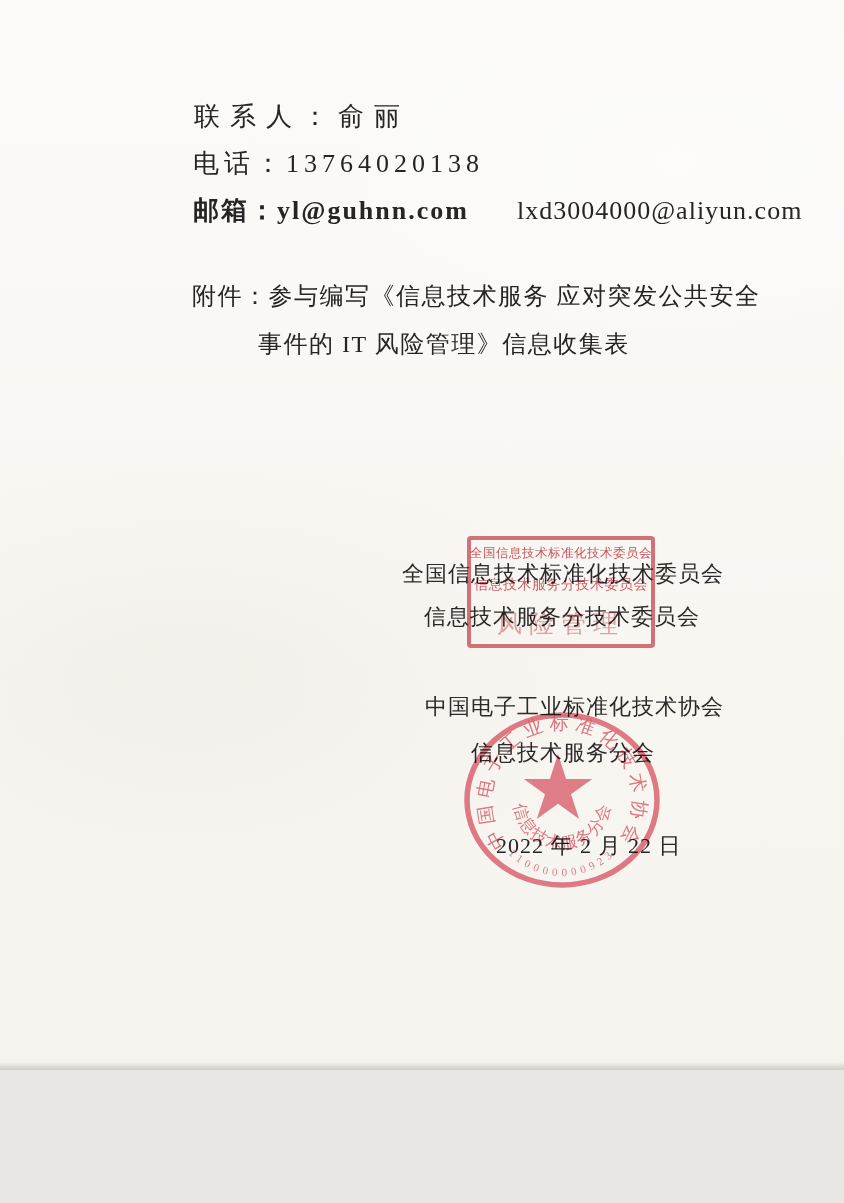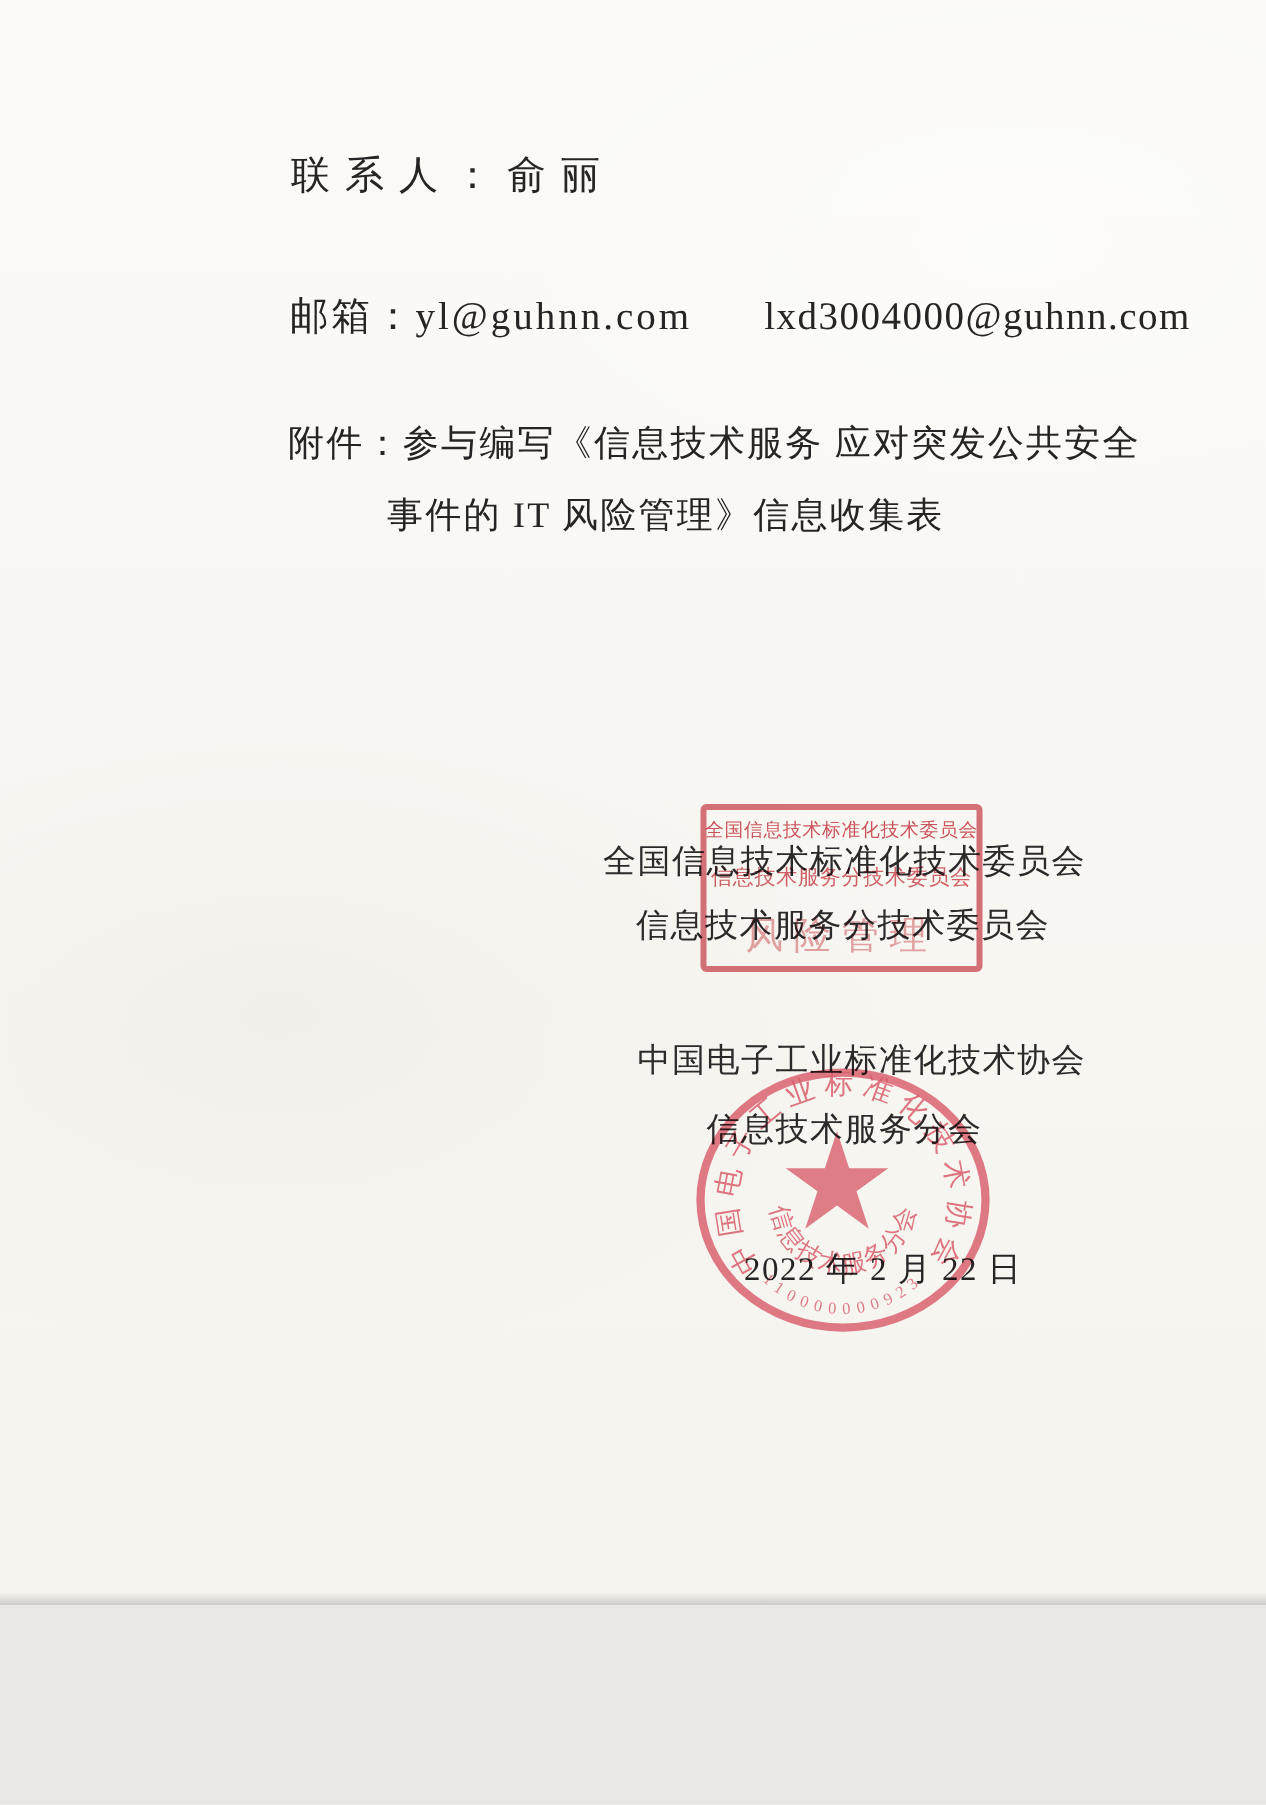--- a/index.html
+++ b/index.html
@@ -15,21 +15,21 @@
       linear-gradient(180deg, #fbfaf7 0%, #f8f6f1 65%, #f5f3ee 100%);
     font-family: "Liberation Serif", "DejaVu Serif", serif;
     color: #262424;
   }
   .line { position: absolute; white-space: nowrap; line-height: 1.15; }
 
   
   .contact { font-size: 26px; }
   .ls10 { letter-spacing: 10px; }
   .ls5  { letter-spacing: 5px; }
-  .ls2  { letter-spacing: 2px; }
+  .ls2  { letter-spacing: 2px; font-weight: bold; }
   .email2 { margin-left: 48px; letter-spacing: 1px; }
   .attach { font-size: 24px; letter-spacing: 1.5px; }
 
   
   .org { font-size: 22px; letter-spacing: 1px; color: #2b2929; }
   .date { font-size: 22px; letter-spacing: 1px; }
 
   .page-num { font-size: 18px; }
 
   
@@ -73,22 +73,23 @@
     width: 5px; height: 4px; border-radius: 50%;
     background: rgba(222,150,158,0.55);
   }
 </style>
 </head>
 <body>
 
 <div class="page">
 
   <div class="line contact ls10" style="left:194px; top:102px;">联系人：俞丽</div>
+  <div class="line contact ls5" style="left:193px; top:149px;">电话：13764020138</div>
   <div class="line contact" style="left:193px; top:196px;">
-    <span class="ls2">邮箱：yl@guhnn.com</span><span class="email2">lxd3004000@guhnn.com</span>
+    <span class="ls2">邮箱：yl@guhnn.com</span><span class="email2">lxd3004000@aliyun.com</span>
   </div>
 
   <div class="line attach" style="left:192px; top:283px;">附件：参与编写《信息技术服务 应对突发公共安全</div>
   <div class="line attach" style="left:258px; top:331px;">事件的 IT 风险管理》信息收集表</div>
 
   <div class="line org" style="left:402px; top:561px;">全国信息技术标准化技术委员会</div>
   <div class="line org" style="left:424px; top:604px;">信息技术服务分技术委员会</div>
 
   <div class="line org" style="left:425px; top:694px;">中国电子工业标准化技术协会</div>
   <div class="line org" style="left:471px; top:740px;">信息技术服务分会</div>

